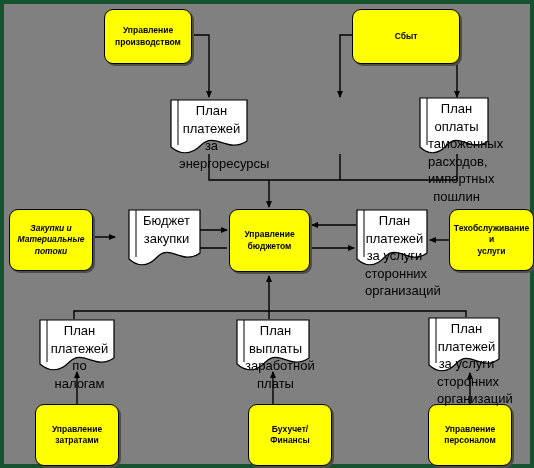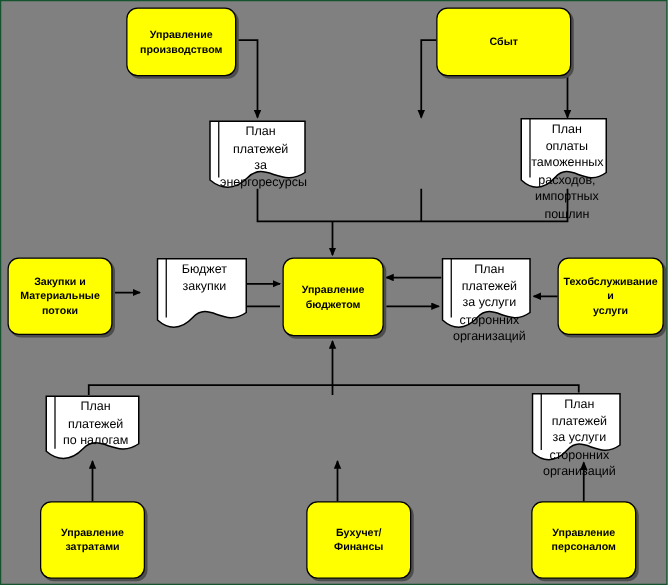--- a/index.html
+++ b/index.html
@@ -7,21 +7,21 @@
   body{
     width:534px;height:468px;
     background:#808080;
     font-family:"Liberation Sans", sans-serif;
     overflow:hidden;
   }
   #canvas{
     position:relative;
     width:534px;height:468px;
     background:#808080;
-    border:1px solid #14532d;
+    border:4px solid #14532d;
     box-sizing:border-box;
   }
   svg.edges{
     position:absolute;left:0;top:0;
     width:534px;height:468px;
     pointer-events:none;
   }
   .node{
     position:absolute;
     box-sizing:border-box;
@@ -37,21 +37,21 @@
     font-weight:bold;
     font-size:8.5px;
     line-height:1.35;
     padding:2px 3px;
     box-shadow:2px 2px 0 0 #4d4d4d;
   }
   .proc .lbl{display:block;white-space:pre-line;}
   
   .doc{
     color:#000;
-    font-size:10px;
+    font-size:13px;
     line-height:1.35;
     font-weight:normal;
   }
   .doc .docbg{
     position:absolute;left:0;top:0;width:100%;height:100%;
   }
   .doc .doctext{
     position:relative;
     z-index:2;
     width:100%;
@@ -105,21 +105,21 @@
     </g>
   </svg>
 
   <div class="node proc" style="left: 100px; top: 5px; width: 88px; height: 55px;">
     <span class="lbl">Управление
 производством</span>
   </div>
   <div class="node proc" style="left: 348px; top: 5px; width: 108px; height: 55px;">
     <span class="lbl">Сбыт</span>
   </div>
-  <div class="node proc" style="left: 5px; top: 205px; width: 84px; height: 62px;">
+  <div class="node proc" style="left: 5px; top: 205px; width: 84px; height: 62px; font-style: italic;">
     <span class="lbl">Закупки и
 Материальные
 потоки</span>
   </div>
   <div class="node proc" style="left: 225px; top: 205px; width: 81px; height: 63px;">
     <span class="lbl">Управление
 бюджетом</span>
   </div>
   <div class="node proc" style="left: 445px; top: 205px; width: 85px; height: 62px;">
     <span class="lbl">Техобслуживание и
@@ -177,20 +177,29 @@
 организаций</span>
   </div>
   <div class="node doc" style="left: 35px; top: 315px; width: 76px; height: 52px;">
     <span class="docbg"><svg width="76" height="52" viewBox="0 0 76 52">
           <path d="M1,1 L75,1 L75,39 C56.24,52 44.08,29 30.400000000000002,43 C19.76,54 9.12,52 1,45 Z" fill="#ffffff" stroke="#000000" stroke-width="1.2"></path>
           <line x1="8" y1="1" x2="8" y2="43" stroke="#000000" stroke-width="1"></line>
         </svg></span>
     <span class="doctext">План платежей
 по налогам</span>
   </div>
+  <div class="node doc" style="left: 232px; top: 315px; width: 74px; height: 52px;">
+    <span class="docbg"><svg width="74" height="52" viewBox="0 0 74 52">
+          <path d="M1,1 L73,1 L73,39 C54.76,52 42.919999999999995,29 29.6,43 C19.240000000000002,54 8.879999999999999,52 1,45 Z" fill="#ffffff" stroke="#000000" stroke-width="1.2"></path>
+          <line x1="8" y1="1" x2="8" y2="43" stroke="#000000" stroke-width="1"></line>
+        </svg></span>
+    <span class="doctext">План выплаты
+заработной
+платы</span>
+  </div>
   <div class="node doc" style="left: 424px; top: 313px; width: 72px; height: 55px;">
     <span class="docbg"><svg width="72" height="55" viewBox="0 0 72 55">
           <path d="M1,1 L71,1 L71,42 C53.28,55 41.76,32 28.8,46 C18.72,57 8.64,55 1,48 Z" fill="#ffffff" stroke="#000000" stroke-width="1.2"></path>
           <line x1="8" y1="1" x2="8" y2="46" stroke="#000000" stroke-width="1"></line>
         </svg></span>
     <span class="doctext">План платежей
 за услуги
 сторонних
 организаций</span>
   </div>

